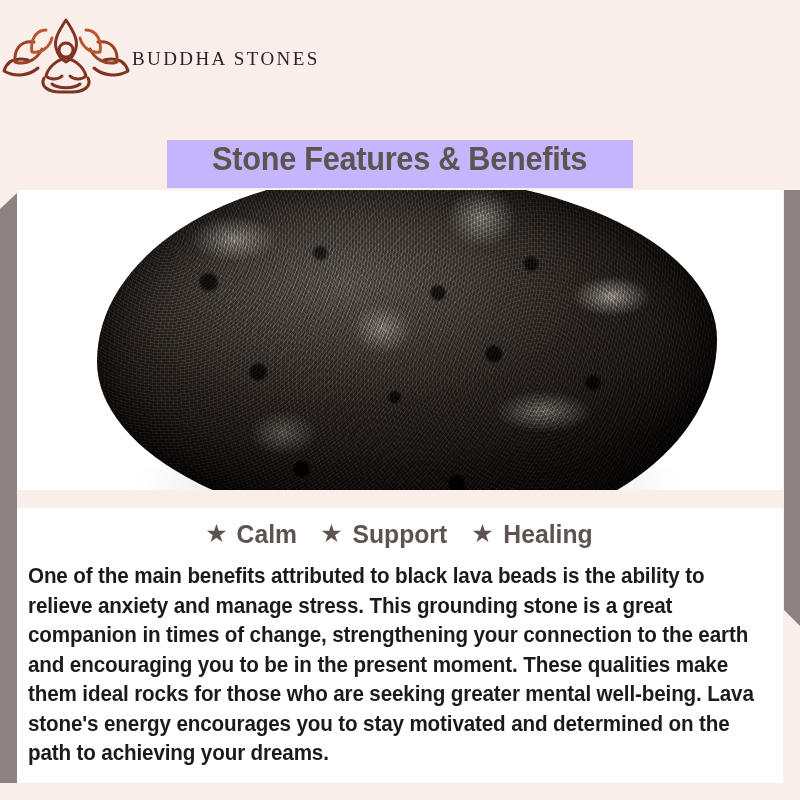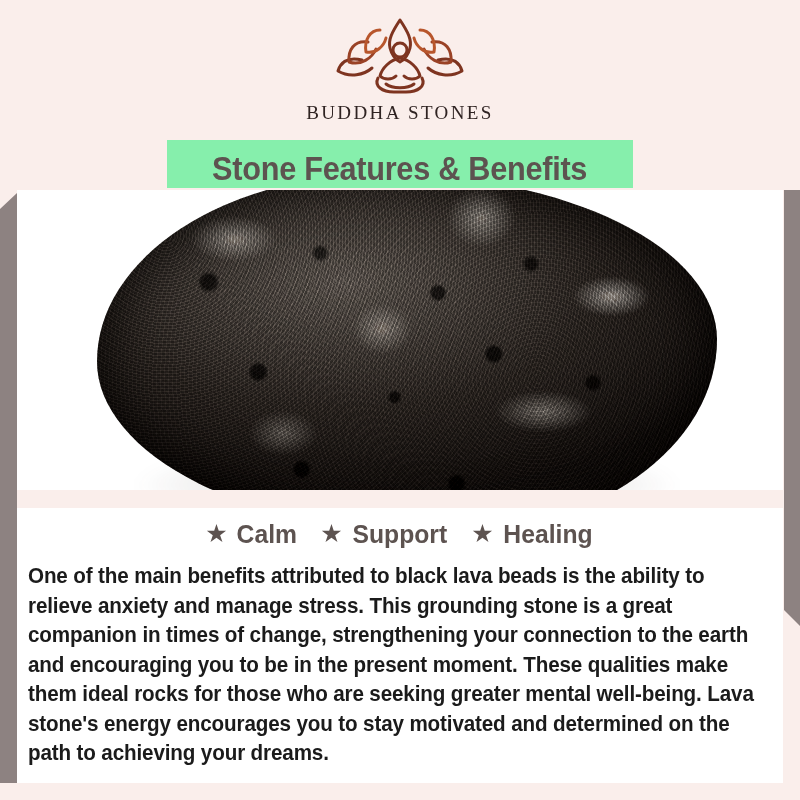--- a/index.html
+++ b/index.html
@@ -54,21 +54,21 @@
     top: 0; left: 0;
     width: 800px;
     height: 190px;
     background: #faeeeb;
   }
 
   #brand {
     position: absolute;
     top: 16px; left: 0; right: 0;
     display: flex;
-    flex-direction: column;
+    flex-direction: row;
     align-items: center;
   }
 
   #logo-mark { width: 132px; height: 82px; display: block; }
 
   #brand-name {
     margin-top: 4px;
     font-family: "Liberation Serif", serif;
     font-size: 19px;
     letter-spacing: 2.4px;
@@ -76,23 +76,23 @@
     font-weight: 400;
   }
 
   
   #title-banner {
     position: absolute;
     top: 140px;
     left: 167px;
     width: 466px;
     height: 48px;
-    background: #86efac;
+    background: #c4b5fd;
     display: flex;
-    align-items: flex-end;
+    align-items: flex-start;
     justify-content: center;
   }
 
   #title-text {
     font-family: "Liberation Sans Narrow", "Liberation Sans", sans-serif;
     font-weight: 700;
     font-size: 33px;
     letter-spacing: -0.3px;
     color: #5d5350;
     transform: scaleX(0.93);

